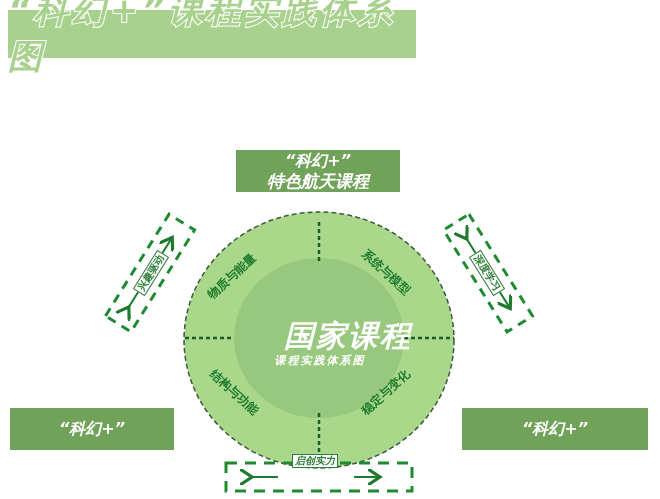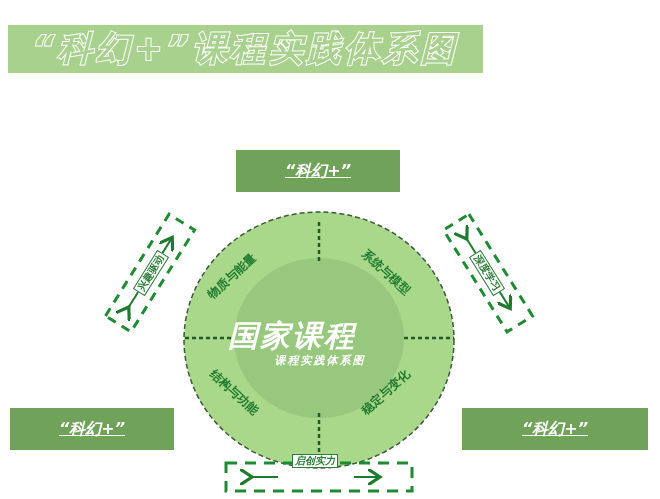--- a/index.html
+++ b/index.html
@@ -1,29 +1,29 @@
 <!DOCTYPE html>
 <html><head>
 <meta charset="utf-8">
 <style>
   html, body { margin:0; padding:0; background:#ffffff; }
   body { width:660px; height:499px; position:relative; overflow:hidden;
          font-family:"DejaVu Sans", "Liberation Sans", sans-serif; }
-  .title-bar { position:absolute; left:8px; top:10px; width:475px; height:48px;
-               background:#a9d18e; display:flex; align-items:center; justify-content:center;margin-top:15px; }
+  .title-bar { position:absolute; left:8px; top:10px; width:408px; height:48px;
+               background:#a9d18e; display:flex; align-items:center; justify-content:center; }
   .title-text { font-size:34px; font-weight:bold; font-style:italic; color:#a9d18e;
                 letter-spacing:4px;
                 -webkit-text-stroke:2px #ffffff; paint-order:stroke fill;
                 text-shadow:0 0 1px #fff; }
   .course-box { position:absolute; background:#70a25a; color:#ffffff; text-align:center;
                 font-weight:bold; font-style:italic; line-height:20px; font-size:17px;
-                display:flex; flex-direction:column; justify-content:center;text-decoration:underline; }
+                display:flex; flex-direction:column; justify-content:center; }
   .course-box .l1 { font-size:16px; }
   svg.diagram { position:absolute; left:0; top:0; }
-  .center-title { position:absolute; left:228px; top:316px; width:184px; text-align:left;
+  .center-title { position:absolute; left:228px; top:316px; width:184px; text-align:right;
                   color:#ffffff; font-size:30px; font-weight:bold; font-style:italic; letter-spacing:2px; }
   .center-sub { position:absolute; left:228px; top:353px; width:184px; text-align:center;
                 color:#ffffff; font-size:11px; font-weight:bold; font-style:italic; letter-spacing:2px; }
   .concept { position:absolute; color:#1e7a2e; font-size:12px; font-weight:bold; white-space:nowrap; }
   .side-label { position:absolute; color:#2f7d3a; font-size:10px; font-weight:bold; white-space:nowrap;
                 background:#ffffff; border:1px solid #2f7d3a; padding:0 2px; line-height:12px; }
 </style>
 </head>
 <body>
 
@@ -65,20 +65,21 @@
 
   <g>
     <rect x="226" y="463" width="186" height="28" fill="none" stroke="#1e8a32" stroke-width="3" stroke-dasharray="11,8"></rect>
     <line x1="252" y1="477" x2="278" y2="477" stroke="#1e7a2e" stroke-width="2" marker-start="url(#arr)"></line>
     <line x1="354" y1="477" x2="380" y2="477" stroke="#1e7a2e" stroke-width="2" marker-end="url(#arr)"></line>
   </g>
 </svg>
 
 <div class="course-box" style="left:236px;top:150px;width:164px;height:42px;">
   <span class="l1">“科幻+”</span>
+  <span>特色航天课程</span>
 </div>
 <div class="course-box" style="left:10px;top:408px;width:164px;height:42px;">
   <span class="l1">“科幻+”</span>
 </div>
 <div class="course-box" style="left:462px;top:408px;width:186px;height:42px;">
   <span class="l1">“科幻+”</span>
 </div>
 
 <div class="center-title">国家课程</div>
 <div class="center-sub">课程实践体系图</div>

